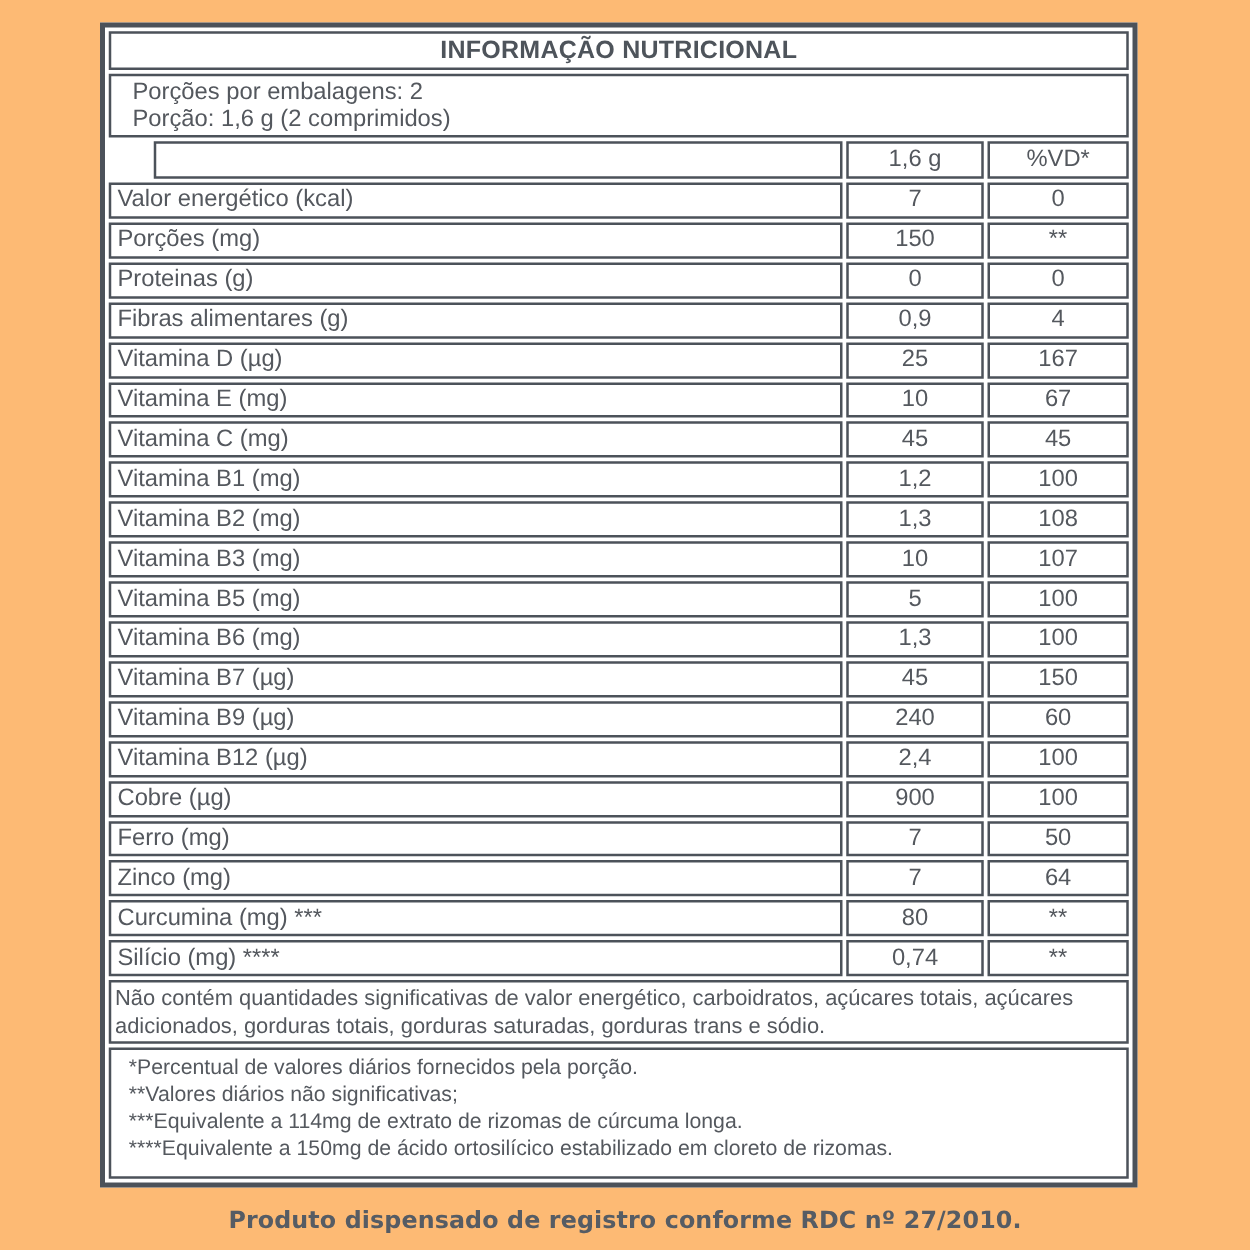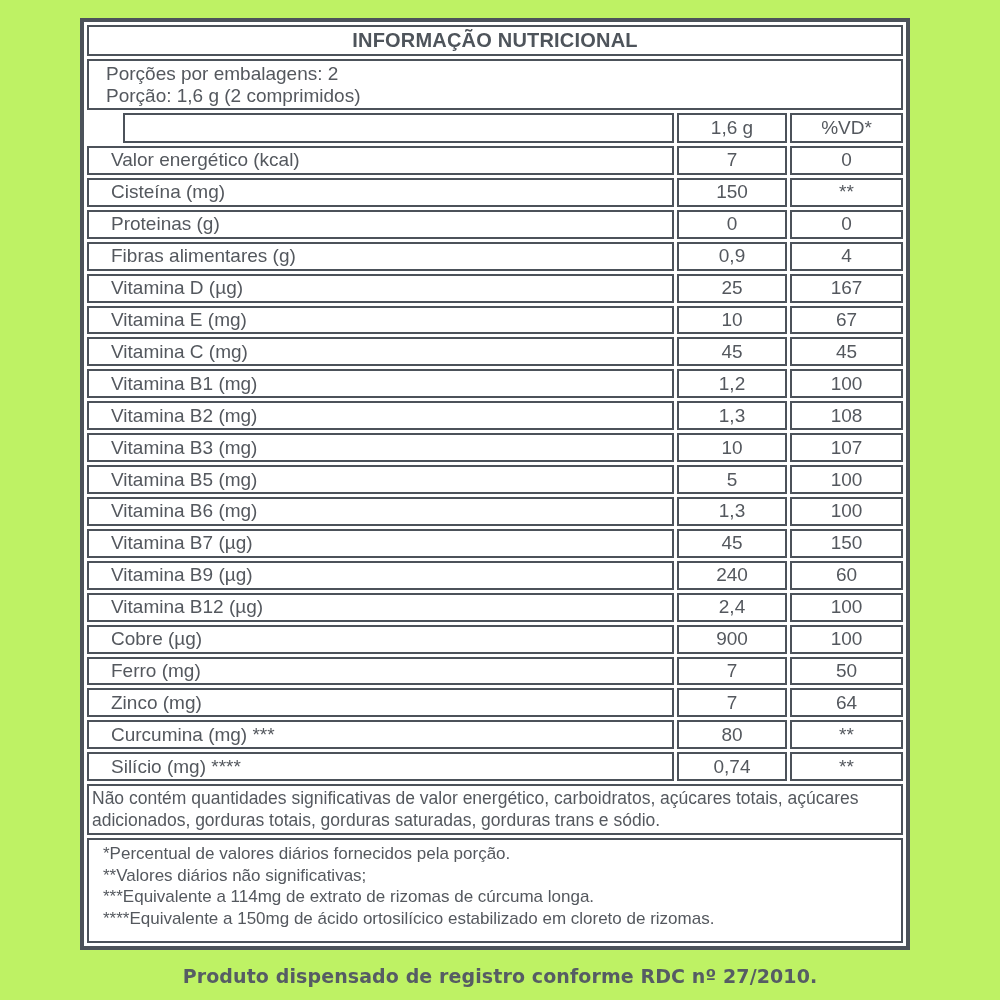--- a/index.html
+++ b/index.html
@@ -2,21 +2,21 @@
 <html><head>
 <meta charset="utf-8">
 <style>
   * { box-sizing: border-box; }
   html, body {
     margin: 0; padding: 0;
     width: 1000px; height: 1000px;
     background: #ffffff;
     font-family: "Liberation Sans", sans-serif;
   }
-  .page { position: relative; width: 1000px; height: 1000px; background: #bef264; }
+  .page { position: relative; width: 1000px; height: 1000px; background: #fdba74; }
 
   .table-outer {
     position: absolute;
     left: 80px; top: 18px;
     width: 830px; height: 932px;
     border: 4px solid #4c525a;
     padding: 3px;
     background: #fff;
     display: flex;
     flex-direction: column;
@@ -52,21 +52,21 @@
   }
   .grid-row.header-row { flex: 0 0 30px; margin-left: 36px; }
 
   .cell {
     border: 2px solid #4c525a;
     background: #fff;
     color: #54585e;
     font-size: 19px;
     display: flex; align-items: center;
   }
-  .cell-label { flex: 1 1 auto; padding-left: 22px; }
+  .cell-label { flex: 1 1 auto; padding-left: 5px; }
   .cell-amount { flex: 0 0 110px; justify-content: center; }
   .cell-dv { flex: 0 0 113px; justify-content: center; }
 
   .nosig-box {
     flex: 0 0 48px;
     padding: 2px 14px 2px 3px;
     font-size: 17.5px; line-height: 21.5px;
     display: flex; flex-direction: column; justify-content: center;
   }
 
@@ -108,21 +108,21 @@
       <div class="cell cell-amount">1,6 g</div>
       <div class="cell cell-dv">%VD*</div>
     </div>
 
     <div class="grid-row">
     <div class="cell cell-label">Valor energético (kcal)</div>
     <div class="cell cell-amount">7</div>
     <div class="cell cell-dv">0</div>
   </div>
       <div class="grid-row">
-    <div class="cell cell-label">Cisteína (mg)</div>
+    <div class="cell cell-label">Porções (mg)</div>
     <div class="cell cell-amount">150</div>
     <div class="cell cell-dv">**</div>
   </div>
       <div class="grid-row">
     <div class="cell cell-label">Proteinas (g)</div>
     <div class="cell cell-amount">0</div>
     <div class="cell cell-dv">0</div>
   </div>
       <div class="grid-row">
     <div class="cell cell-label">Fibras alimentares (g)</div>

